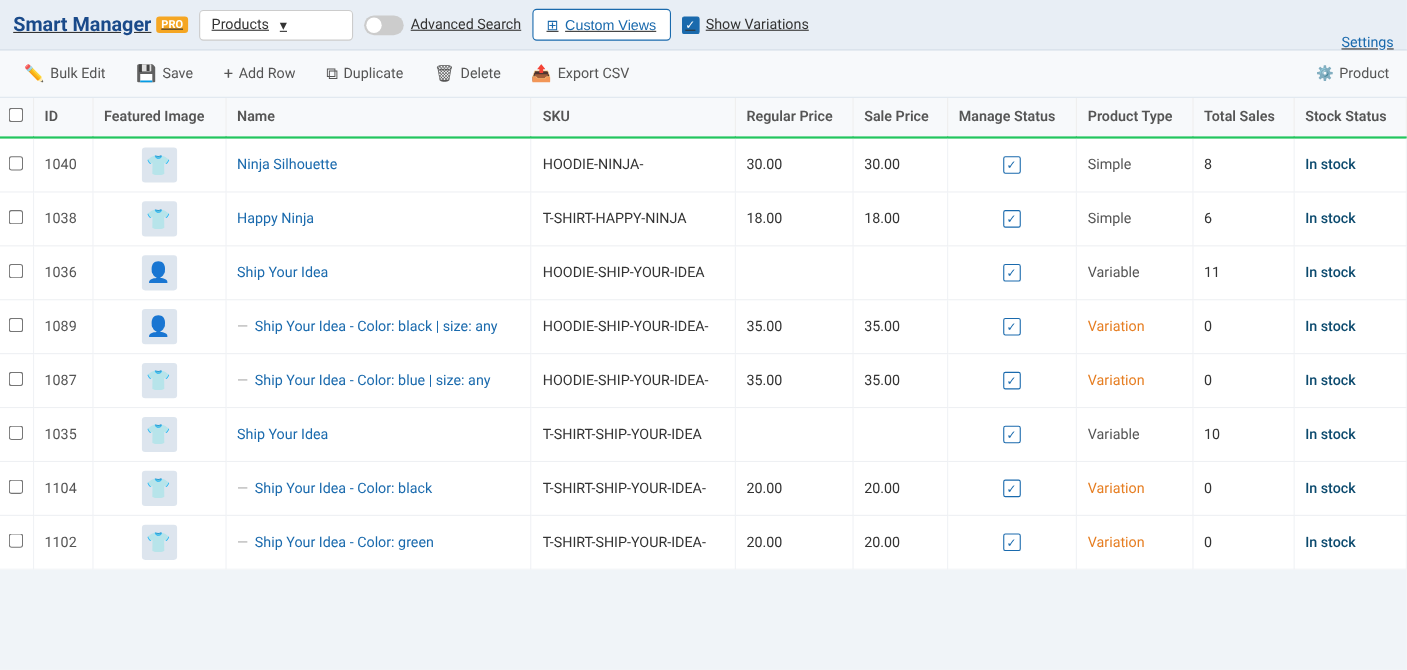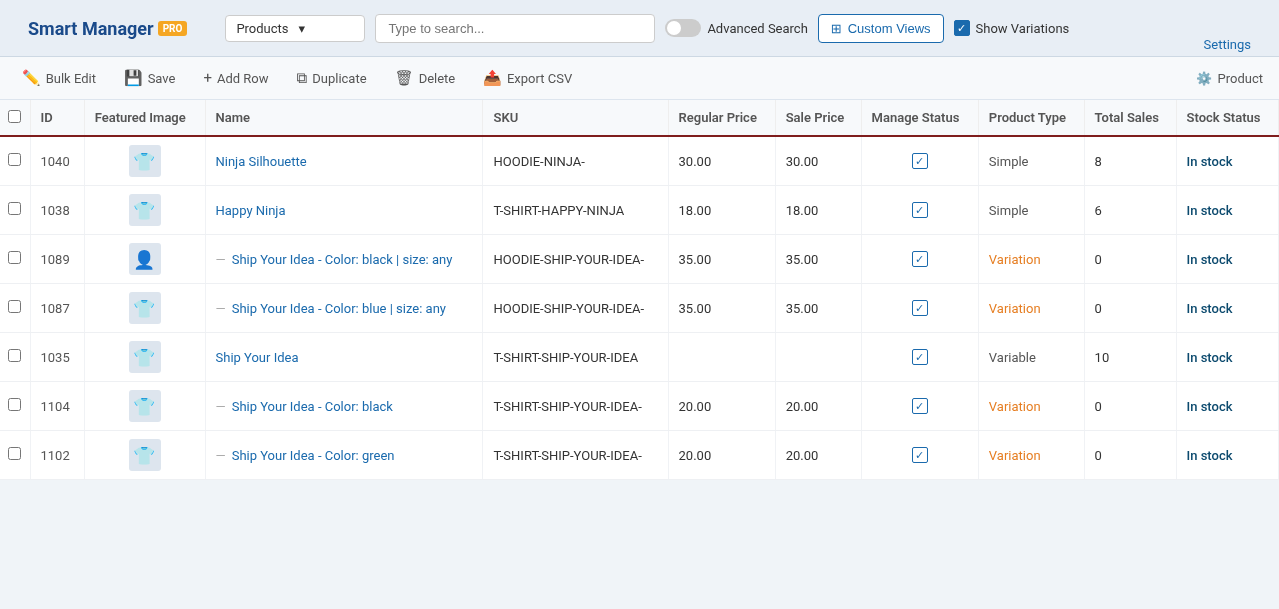--- a/index.html
+++ b/index.html
@@ -3,24 +3,25 @@
   <meta charset="utf-8">
   <style>
     * { box-sizing: border-box; margin: 0; padding: 0; }
     body { font-family: -apple-system, BlinkMacSystemFont, 'Segoe UI', Roboto, sans-serif; font-size: 13px; background: #f0f4f8; color: #333; }
 
     
     .header {
       display: flex;
       align-items: center;
       background: #e8eef5;
-      padding: 6px 28px;
+      padding: 6px 12px;
       gap: 10px;
       border-bottom: 1px solid #cdd8e3;
-      height: 57px;
+      height: 46px;
+      text-decoration: underline;
     }
     .logo {
       display: flex;
       align-items: center;
       gap: 4px;
       font-size: 18px;
       font-weight: 700;
       color: #1a4a8a;
       white-space: nowrap;
     }
@@ -35,21 +36,20 @@
     .dropdown-select {
       display: flex;
       align-items: center;
       background: #fff;
       border: 1px solid #ccc;
       border-radius: 4px;
       padding: 5px 10px;
       cursor: pointer;
       min-width: 140px;
       gap: 6px;
-      margin-left: 28px;
     }
     .dropdown-select span { flex: 1; }
     .search-input {
       flex: 1;
       max-width: 280px;
       border: 1px solid #ccc;
       border-radius: 4px;
       padding: 6px 12px;
       font-size: 13px;
       color: #999;
@@ -153,21 +153,21 @@
       overflow-x: auto;
       background: #fff;
     }
     table {
       width: 100%;
       border-collapse: collapse;
       font-size: 13px;
     }
     thead tr {
       background: #f7f9fb;
-      border-bottom: 2px solid #7f1d1d;
+      border-bottom: 2px solid #22c55e;
     }
     th {
       padding: 10px 10px;
       text-align: left;
       font-weight: 600;
       color: #555;
       border-right: 1px solid #eee;
       white-space: nowrap;
     }
     th:first-child, td:first-child {
@@ -229,21 +229,20 @@
   <div class="logo">
     <span>Smart Manager</span>
     <span class="logo-pro">PRO</span>
   </div>
 
   <div class="dropdown-select">
     <span>Products</span>
     <span>▾</span>
   </div>
 
-  <input class="search-input" type="text" placeholder="Type to search..." style="">
 
   <div class="advanced-search">
     <div class="toggle"></div>
     <span>Advanced Search</span>
   </div>
 
   <button class="custom-views-btn">
     <span>⊞</span>
     <span>Custom Views</span>
   </button>
@@ -338,20 +337,37 @@
           <td>18.00</td>
           <td style="text-align: center;">
             <div class="stock-check stock-checked">✓</div>
           </td>
           <td class="simple-type">Simple</td>
           <td>6</td>
           <td class="in-stock">In stock</td>
         </tr>
         <tr>
           <td><input type="checkbox" style=""></td>
+          <td class="id-cell">1036</td>
+          <td class="img-cell">
+            <div class="product-img" style="color: rgb(85, 85, 85);">👤</div>
+          </td>
+          <td><a class="name-link" href="#">Ship Your Idea</a></td>
+          <td>HOODIE-SHIP-YOUR-IDEA</td>
+          <td></td>
+          <td></td>
+          <td style="text-align: center;">
+            <div class="stock-check stock-checked">✓</div>
+          </td>
+          <td class="simple-type">Variable</td>
+          <td>11</td>
+          <td class="in-stock">In stock</td>
+        </tr>
+        <tr>
+          <td><input type="checkbox" style=""></td>
           <td class="id-cell">1089</td>
           <td class="img-cell">
             <div class="product-img" style="color: rgb(85, 85, 85);">👤</div>
           </td>
           <td>
             <div class="variation-indent">
               <span class="variation-dash">—</span>
               <a class="name-link" href="#">Ship Your Idea - Color: black | size: any</a>
             </div>
           </td>

